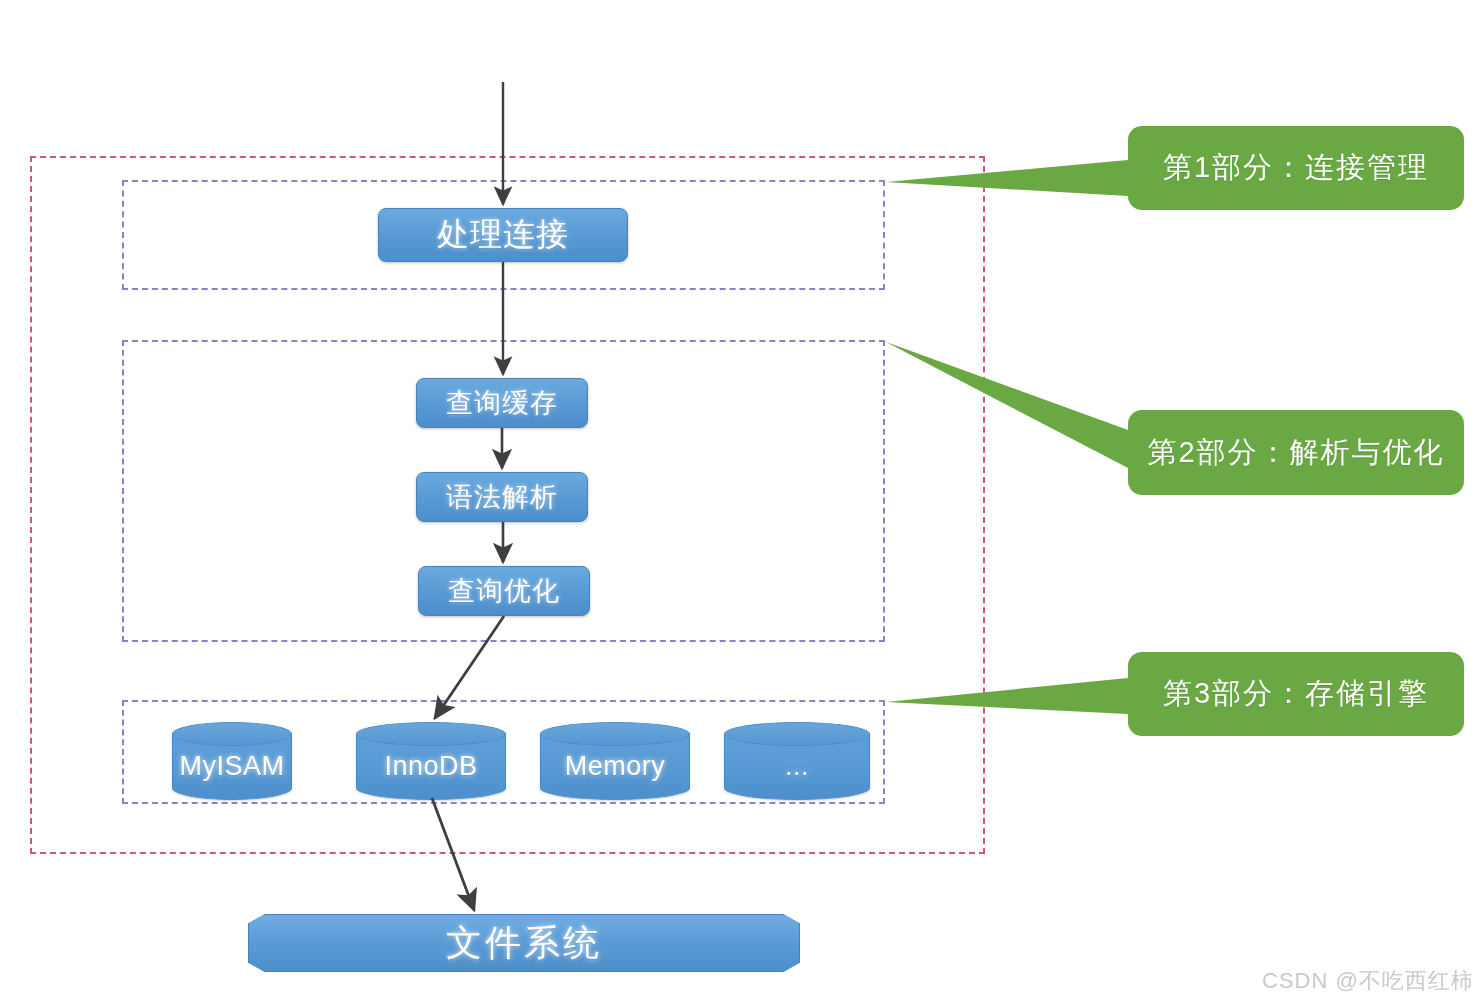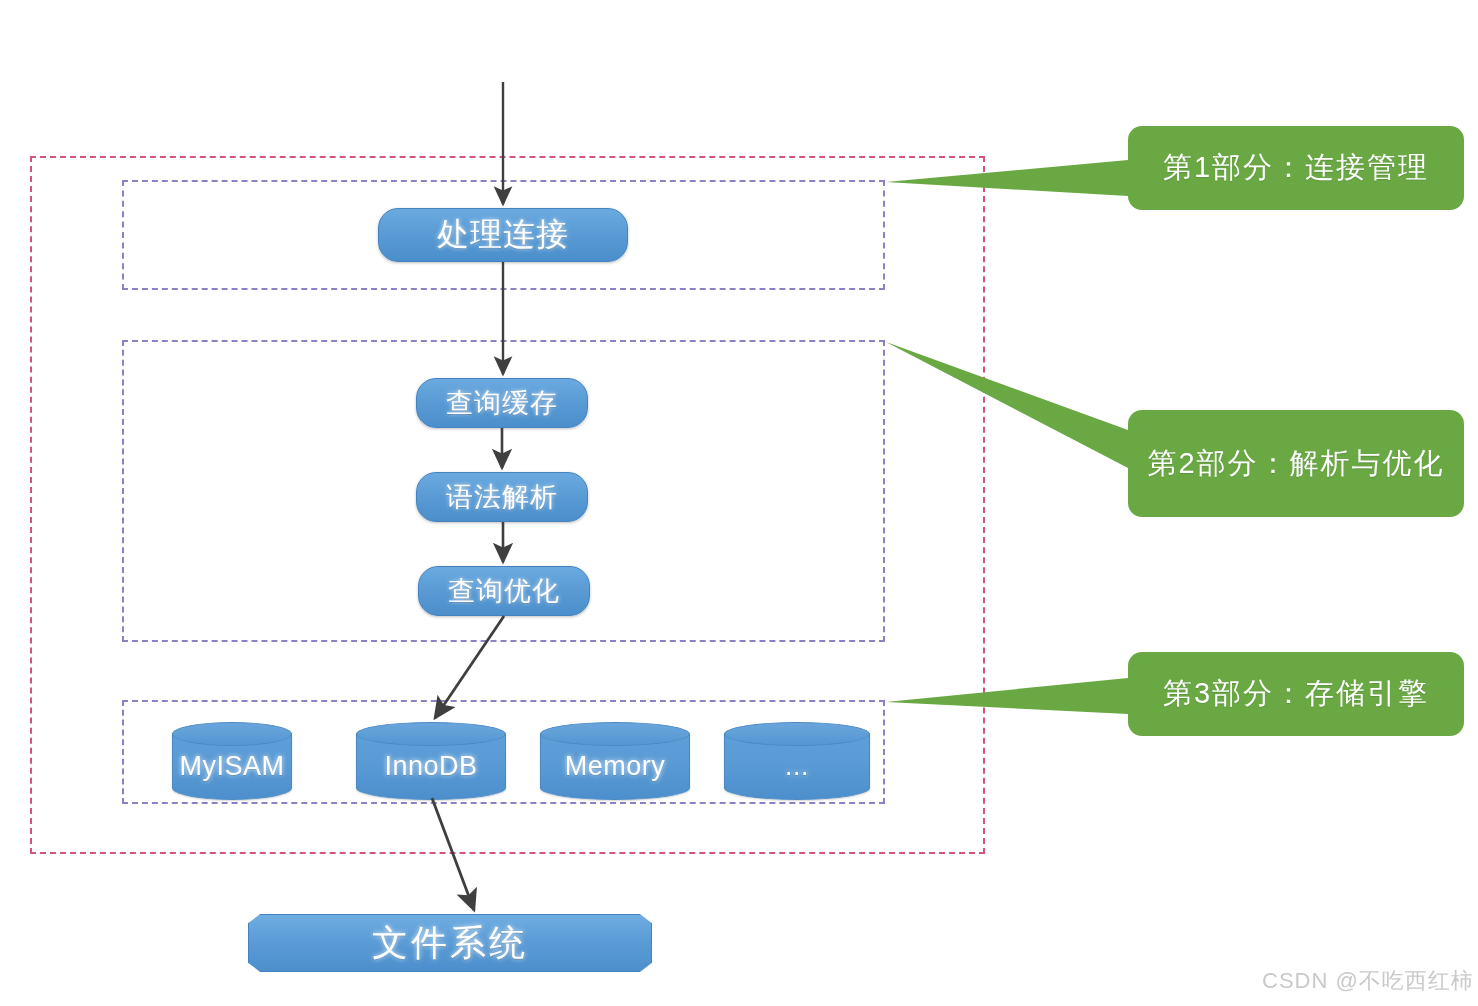--- a/index.html
+++ b/index.html
@@ -34,21 +34,21 @@
     position:absolute;
     box-sizing:border-box;
     display:flex;
     align-items:center;
     justify-content:center;
     color:#ffffff;
     text-shadow:0 0 4px rgba(255,255,255,.75), 0 1px 1px rgba(0,0,0,.18);
     letter-spacing:1px;
     background:linear-gradient(180deg,#6aaae0 0%,#5a9bd5 48%,#4a8ecb 100%);
     border:1px solid #4483c0;
-    border-radius:20px;
+    border-radius:8px;
     box-shadow:0 1px 3px rgba(0,0,0,.25);
   }
   .node-client{
     border-radius:26px;
     background:linear-gradient(180deg,#74b0e4 0%,#5a9bd5 55%,#4e92ce 100%);
   }
 
   
   .fs-box{
     position:absolute;
@@ -179,29 +179,29 @@
     <span class="cyl-top"></span>
     <span class="cyl-label">Memory</span>
   </div>
 
   <div class="cyl" style="left:724px;top:722px;width:146px;height:78px;">
     <span class="cyl-body"></span>
     <span class="cyl-top"></span>
     <span class="cyl-label">...</span>
   </div>
 
-  <div class="fs-box" style="left:248px;top:914px;width:404px;height:58px;font-size:36px;">
+  <div class="fs-box" style="left:248px;top:914px;width:552px;height:58px;font-size:36px;">
     <span>文件系统</span>
   </div>
 
   <div class="callout" style="left:1128px;top:126px;width:336px;height:84px;">
     <span>第1部分：连接管理</span>
   </div>
 
-  <div class="callout" style="left:1128px;top:410px;width:336px;height:107px;">
+  <div class="callout" style="left:1128px;top:410px;width:336px;height:85px;">
     <span>第2部分：解析与优化</span>
   </div>
 
   <div class="callout" style="left:1128px;top:652px;width:336px;height:84px;">
     <span>第3部分：存储引擎</span>
   </div>
 
   <svg id="overlay" viewBox="0 0 1478 1006">
     <defs>
       <marker id="arrowhead" markerWidth="9" markerHeight="9" refX="7.4" refY="4.5" orient="auto" markerUnits="strokeWidth">

